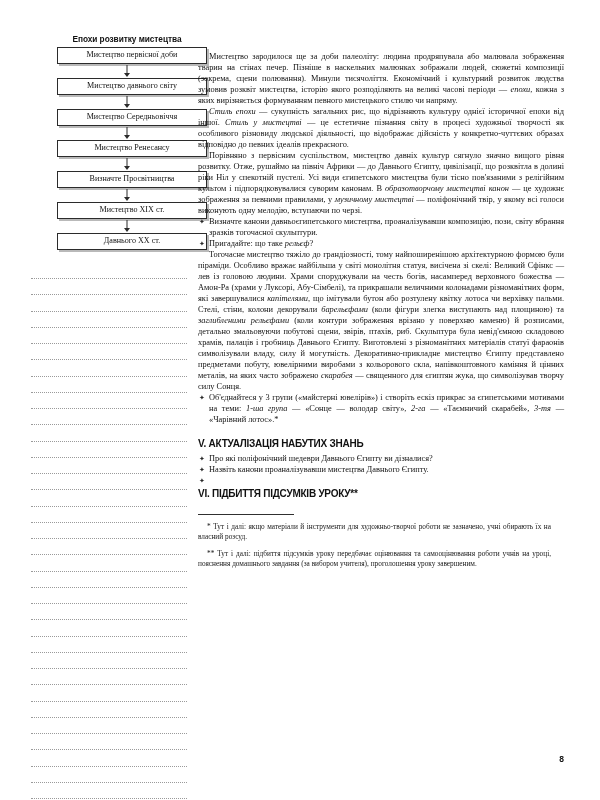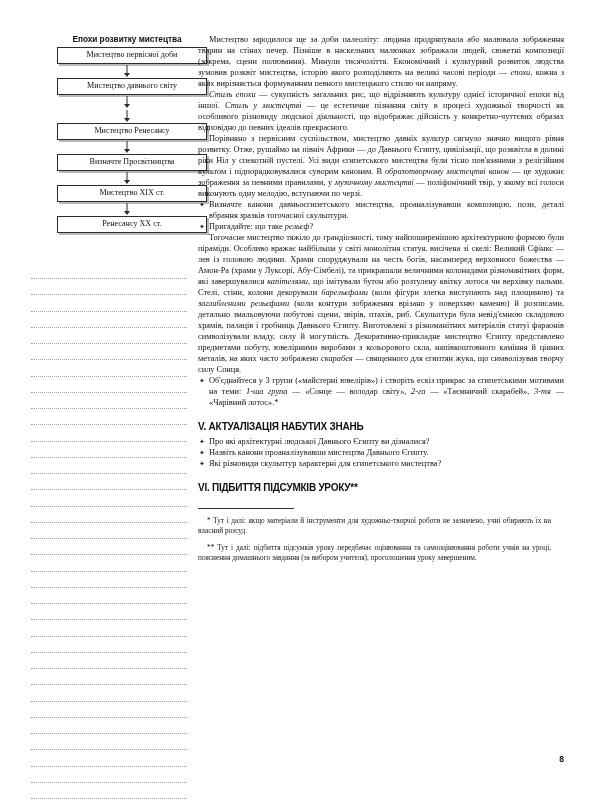--- a/index.html
+++ b/index.html
@@ -110,21 +110,21 @@
     width: 156px;
     height: 1px;
     margin-bottom: 14.25px;
     border-top: 1px dotted #9a9a9a;
   }
 
   
   #main-col {
     position: absolute;
     left: 198px;
-    top: 34px;
+    top: 51px;
     width: 366px;
   }
 
   p.body {
     margin: 0;
     font-size: 8.35px;
     line-height: 11.0px;
     text-align: justify;
     text-indent: 11px;
     color: #121212;
@@ -220,20 +220,23 @@
           <div class="shaft"></div>
           <div class="head"></div>
         </div>
         <div class="fc-node">
           <span>Мистецтво давнього світу</span>
         </div>
         <div class="fc-arrow">
           <div class="shaft"></div>
           <div class="head"></div>
         </div>
+        <div class="fc-node">
+          <span>Мистецтво Середньовіччя</span>
+        </div>
         <div class="fc-arrow">
           <div class="shaft"></div>
           <div class="head"></div>
         </div>
         <div class="fc-node">
           <span>Мистецтво Ренесансу</span>
         </div>
         <div class="fc-arrow">
           <div class="shaft"></div>
           <div class="head"></div>
@@ -246,21 +249,21 @@
           <div class="head"></div>
         </div>
         <div class="fc-node">
           <span>Мистецтво XIX ст.</span>
         </div>
         <div class="fc-arrow">
           <div class="shaft"></div>
           <div class="head"></div>
         </div>
         <div class="fc-node">
-          <span>Ренесансу XX ст.</span>
+          <span>Давнього XX ст.</span>
         </div>
       </div>
 
     <div id="note-lines">
         <div class="note-line"></div>
         <div class="note-line"></div>
         <div class="note-line"></div>
         <div class="note-line"></div>
         <div class="note-line"></div>
         <div class="note-line"></div>
@@ -296,37 +299,37 @@
 
   <div id="main-col">
 
     <div>
       <p class="body">Мистецтво зародилося ще за доби палеоліту: людина продряпувала або малювала зображення тварин на стінах печер. Пізніше в наскельних малюнках зображали людей, сюжетні композиції (зокрема, сцени полювання). Минули тисячоліття. Економічний і культурний розвиток людства зумовив розквіт мистецтва, історію якого розподіляють на великі часові періоди — <i>епохи</i>, кожна з яких вирізняється формуванням певного мистецького стилю чи напряму.</p>
       <p class="body"><i>Стиль епохи</i> — сукупність загальних рис, що відрізняють культуру однієї історичної епохи від іншої. <i>Стиль у мистецтві</i> — це естетичне пізнання світу в процесі художньої творчості як особливого різновиду людської діяльності, що відображає дійсність у конкретно-чуттєвих образах відповідно до певних ідеалів прекрасного.</p>
       <p class="body">Порівняно з первісним суспільством, мистецтво давніх культур сягнуло значно вищого рівня розвитку. Отже, рушаймо на північ Африки — до Давнього Єгипту, цивілізації, що розквітла в долині ріки Ніл у спекотній пустелі. Усі види єгипетського мистецтва були тісно пов'язаними з релігійним культом і підпорядковувалися суворим канонам. В <i>образотворчому мистецтві канон</i> — це художнє зображення за певними правилами, у <i>музичному мистецтві</i> — поліфонічний твір, у якому всі голоси виконують одну мелодію, вступаючи по черзі.</p>
     </div>
 
     <ul class="bullets" id="task-bullets-1">
-        <li><span class="bullet-mark">✦</span><span>Визначте канони давньоєгипетського мистецтва, проаналізувавши композицію, пози, деталі вбрання зразків тогочасної скульптури.</span></li>
+        <li><span class="bullet-mark">✦</span><span>Визначте канони давньоєгипетського мистецтва, проаналізувавши композицію, пози, світу вбрання зразків тогочасної скульптури.</span></li>
         <li><span class="bullet-mark">✦</span><span>Пригадайте: що таке <i>рельєф</i>?</span></li>
       </ul>
 
     <div>
       <p class="body">Тогочасне мистецтво тяжіло до грандіозності, тому найпоширенішою архітектурною формою були піраміди. Особливо вражає найбільша у світі монолітня статуя, висічена зі скелі: Великий Сфінкс — лев із головою людини. Храми споруджували на честь богів, насамперед верховного божества — Амон-Ра (храми у Луксорі, Абу-Сімбелі), та прикрашали величними колонадами різноманітних форм, які завершувалися <i>капітелями</i>, що імітували бутон або розтулену квітку лотоса чи верхівку пальми. Стелі, стіни, колони декорували <i>барельєфами</i> (коли фігури злегка виступають над площиною) та <i>заглибленими рельєфами</i> (коли контури зображення врізано у поверхню каменю) й розписами, детально змальовуючи побутові сцени, звірів, птахів, риб. Скульптура була невід'ємною складовою храмів, палаців і гробниць Давнього Єгипту. Виготовлені з різноманітних матеріалів статуї фараонів символізували владу, силу й могутність. Декоративно-прикладне мистецтво Єгипту представлено предметами побуту, ювелірними виробами з кольорового скла, напівкоштовного каміння й цінних металів, на яких часто зображено <i>скарабея</i> — священного для єгиптян жука, що символізував творчу силу Сонця.</p>
     </div>
 
     <ul class="bullets" id="creative-bullets">
         <li><span class="bullet-mark">✦</span><span>Об'єднайтеся у 3 групи («майстерні ювелірів») і створіть ескіз прикрас за єгипетськими мотивами на теми: <i>1-ша група</i> — «Сонце — володар світу», <i>2-га</i> — «Таємничий скарабей», <i>3-тя</i> — «Чарівний лотос».*</span></li>
       </ul>
 
     <h2 class="roman-head">V. АКТУАЛІЗАЦІЯ НАБУТИХ ЗНАНЬ</h2>
     <ul class="bullets" id="actualisation-bullets">
-        <li><span class="bullet-mark">✦</span><span>Про які архітектурні людської Давнього Єгипту ви дізналися?</span></li>
+        <li><span class="bullet-mark">✦</span><span>Про які поліфонічний шедеври Давнього Єгипту ви дізналися?</span></li>
         <li><span class="bullet-mark">✦</span><span>Назвіть канони проаналізувавши мистецтва Давнього Єгипту.</span></li>
-        <li><span class="bullet-mark">✦</span><span>Які різновиди скульптур характерні для єгипетського мистецтва?</span></li>
+        <li><span class="bullet-mark">✦</span></li>
       </ul>
 
     <h2 class="roman-head">VI. ПІДБИТТЯ ПІДСУМКІВ УРОКУ**</h2>
 
     <div id="footnote-rule"></div>
     <div id="footnotes">
         <p class="footnote">* Тут і далі: якщо матеріали й інструменти для художньо-творчої роботи не зазначено, учні обирають їх на власний розсуд.</p>
         <p class="footnote">** Тут і далі: підбиття підсумків уроку передбачає оцінювання та самооцінювання роботи учнів на уроці, пояснення домашнього завдання (за вибором учителя), проголошення уроку завершеним.</p>
       </div>
   </div>

